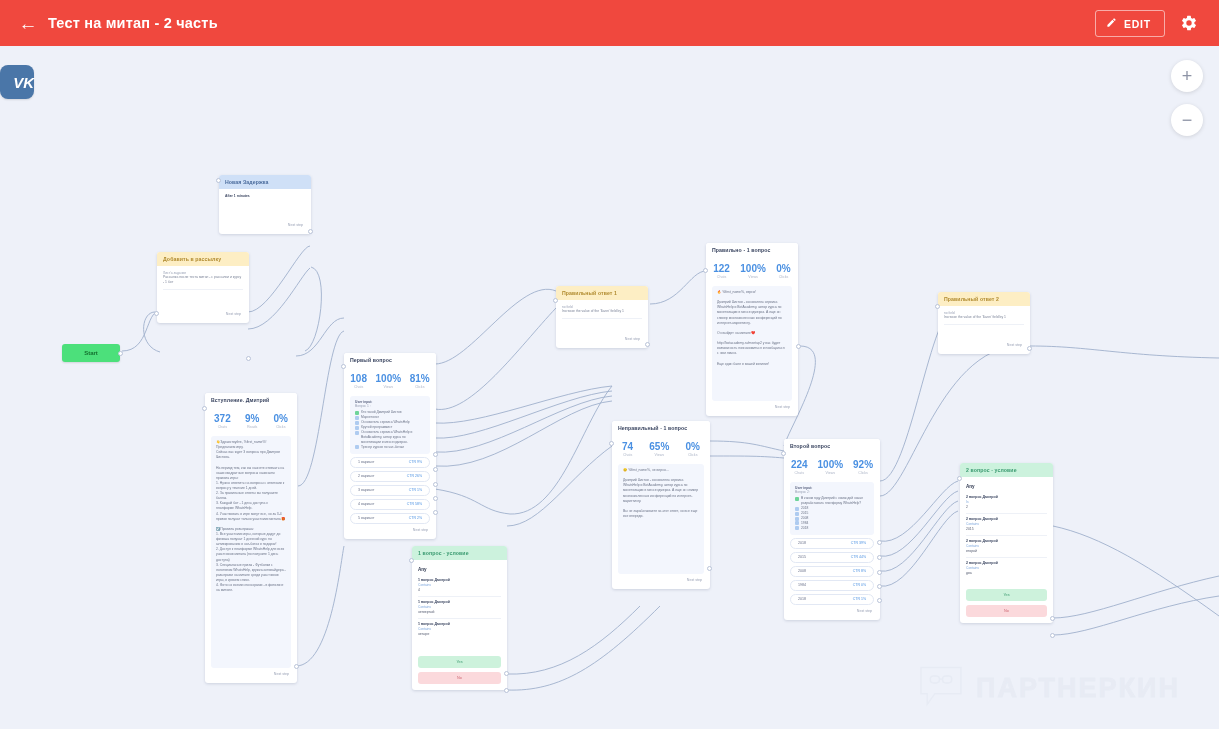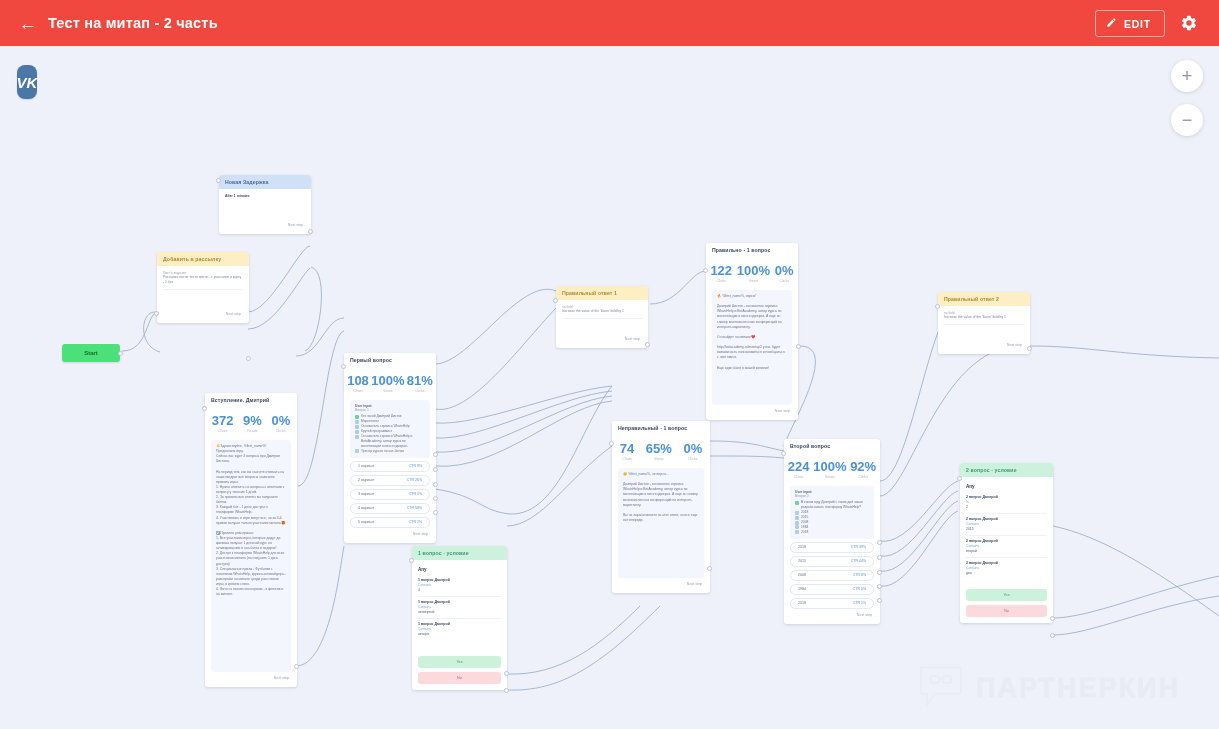--- a/index.html
+++ b/index.html
@@ -48,25 +48,25 @@
     display:flex;align-items:center;justify-content:center;
   }
   
   .canvas {
     position: absolute; top: 46px; left: 0;
     width: 1219px; height: 683px;
     background: #eef1f9;
     overflow: hidden;
   }
   .vk-logo {
-    position: absolute; left: 17px; top: 19px;
-    width: 20px; height: 34px;
+    position: absolute; left: 0; top: 19px;
+    width: 34px; height: 34px;
     border-radius: 8px;
     background: #4a76a8;
-    display: flex; align-items: center; justify-content: center;
+    display: flex; align-items: center; justify-content: flex-end;
     color: #fff; font-size: 15px; font-weight: bold; font-style: italic;
     box-shadow: 0 1px 2px rgba(0,0,0,.12);
   }
   .zoom-ctrls {
     position: absolute; right: 16px; top: 14px;
     display: flex; flex-direction: column; gap: 12px;
   }
   .zoom-btn {
     width: 32px; height: 32px; border-radius: 50%;
     background: #fff; color: #8d93a5;
@@ -103,21 +103,21 @@
   .hd-blue   { background: #cfe0f7; color: #4a6b9c; }
   .hd-yellow { background: #fdeec4; color: #b08a2e; }
   .hd-green  { background: #ccf2dd; color: #3a9a70; }
   .hd-white  { background: #ffffff; color: #3a4560; }
   .node-body { padding: 5px 6px 6px; }
   .stats {
     display: flex; justify-content: space-around;
     padding: 6px 2px 5px;
   }
   .stat { text-align: center; }
-  .stat-v { color: #4a90e2; font-size: 13px; font-weight: bold; }
+  .stat-v { color: #4a90e2; font-size: 10px; font-weight: bold; }
   .stat-l { color: #aeb6c8; font-size: 3.6px; margin-top: 1px; }
   .msg-box {
     background: #f3f6fd; border-radius: 3px;
     padding: 4px 5px; margin-top: 2px;
   }
   .small { font-size: 3.4px; color: #7d8599; line-height: 1.45; }
   .tiny-label { font-size: 3.3px; color: #9aa2b6; }
   .bodytxt { font-size: 3.4px; color: #6c7488; line-height: 1.5; }
   .var-row {
     border: 1px solid #e2e8f4; border-radius: 9px;

